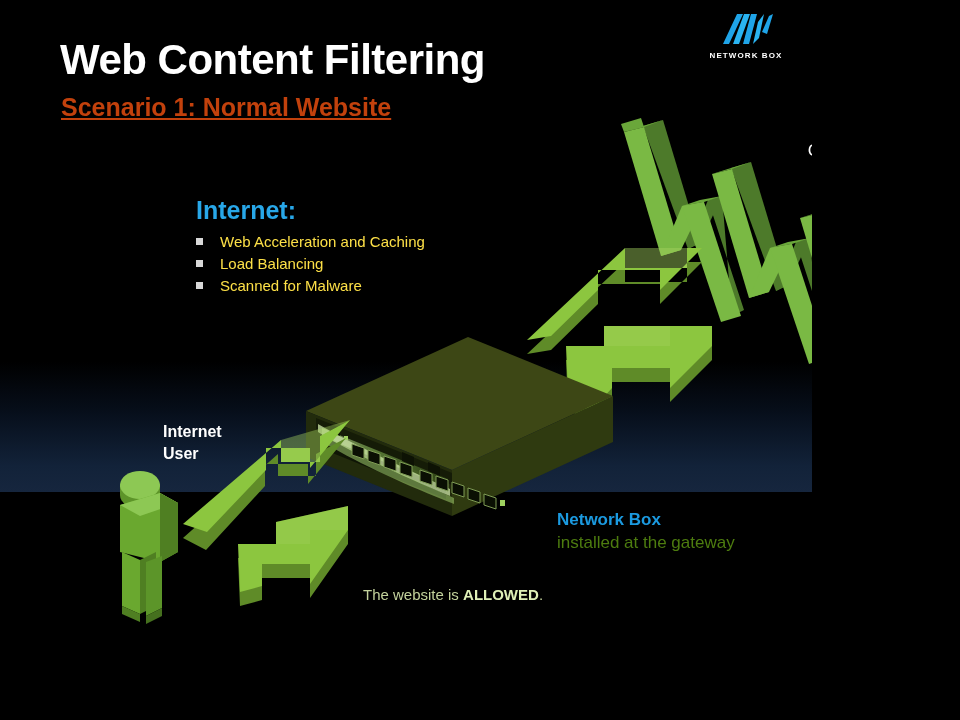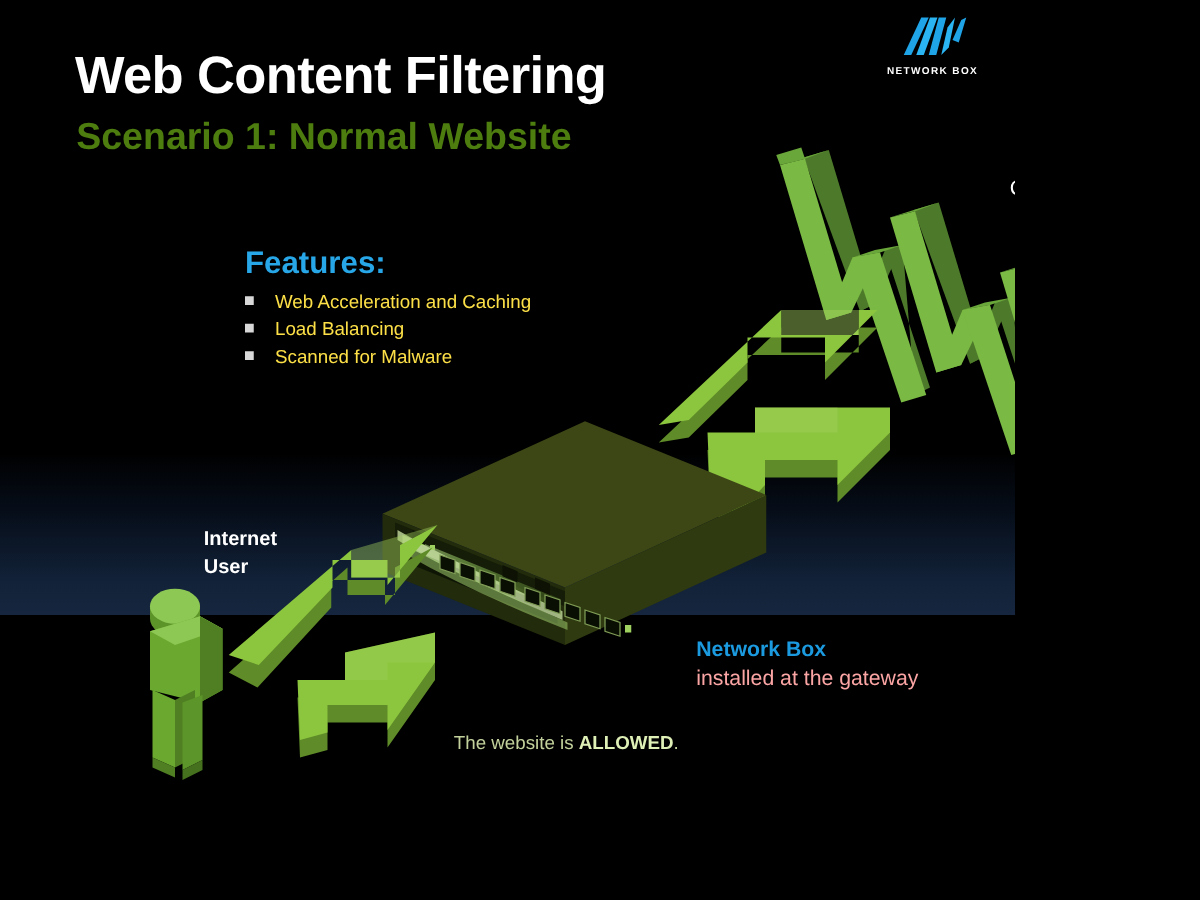--- a/index.html
+++ b/index.html
@@ -50,25 +50,26 @@
     font-size: 42px;
     font-weight: bold;
     letter-spacing: -0.5px;
     line-height: 1.05;
     white-space: nowrap;
   }
   .subtitle {
     position: absolute;
     left: 61px;
     top: 93px;
-    color: #4d7c0f;
-    font-size: 30px;
+    color: #c2410c;
+    font-size: 25px;
     font-weight: bold;
     letter-spacing: 0px;
     white-space: nowrap;
+    text-decoration: underline;
   }
 
   .features-head {
     position: absolute;
     left: 196px;
     top: 196px;
     color: #28a7e8;
     font-size: 25px;
     font-weight: bold;
     white-space: nowrap;
@@ -125,21 +126,21 @@
     line-height: 23px;
     white-space: nowrap;
   }
   .label-nb .nb-name {
     color: #1b9ae0;
     font-size: 17px;
     font-weight: bold;
     display: block;
   }
   .label-nb .nb-sub {
-    color: #fca5a5;
+    color: #4d7c0f;
     font-size: 17px;
     display: block;
   }
 
   .verdict {
     position: absolute;
     left: 363px;
     top: 586px;
     font-size: 15px;
     color: #c3d29c;
@@ -314,21 +315,21 @@
       <polygon points="146,562 162,556 162,608 146,616" fill="#5c9529"></polygon>
 
       <polygon points="122,606 140,614 140,622 122,614" fill="#4f7f22"></polygon>
       <polygon points="146,616 162,608 162,616 146,624" fill="#45701e"></polygon>
     </g>
   </svg>
 
   <div class="title">Web Content Filtering</div>
   <div class="subtitle">Scenario 1: Normal Website</div>
 
-  <div class="features-head">Features:</div>
+  <div class="features-head">Internet:</div>
   <div class="features-list">
     <div class="feat-row">
       <span class="feat-bullet"></span>
       <span>Web Acceleration and Caching</span>
     </div>
     <div class="feat-row">
       <span class="feat-bullet"></span>
       <span>Load Balancing</span>
     </div>
     <div class="feat-row">

